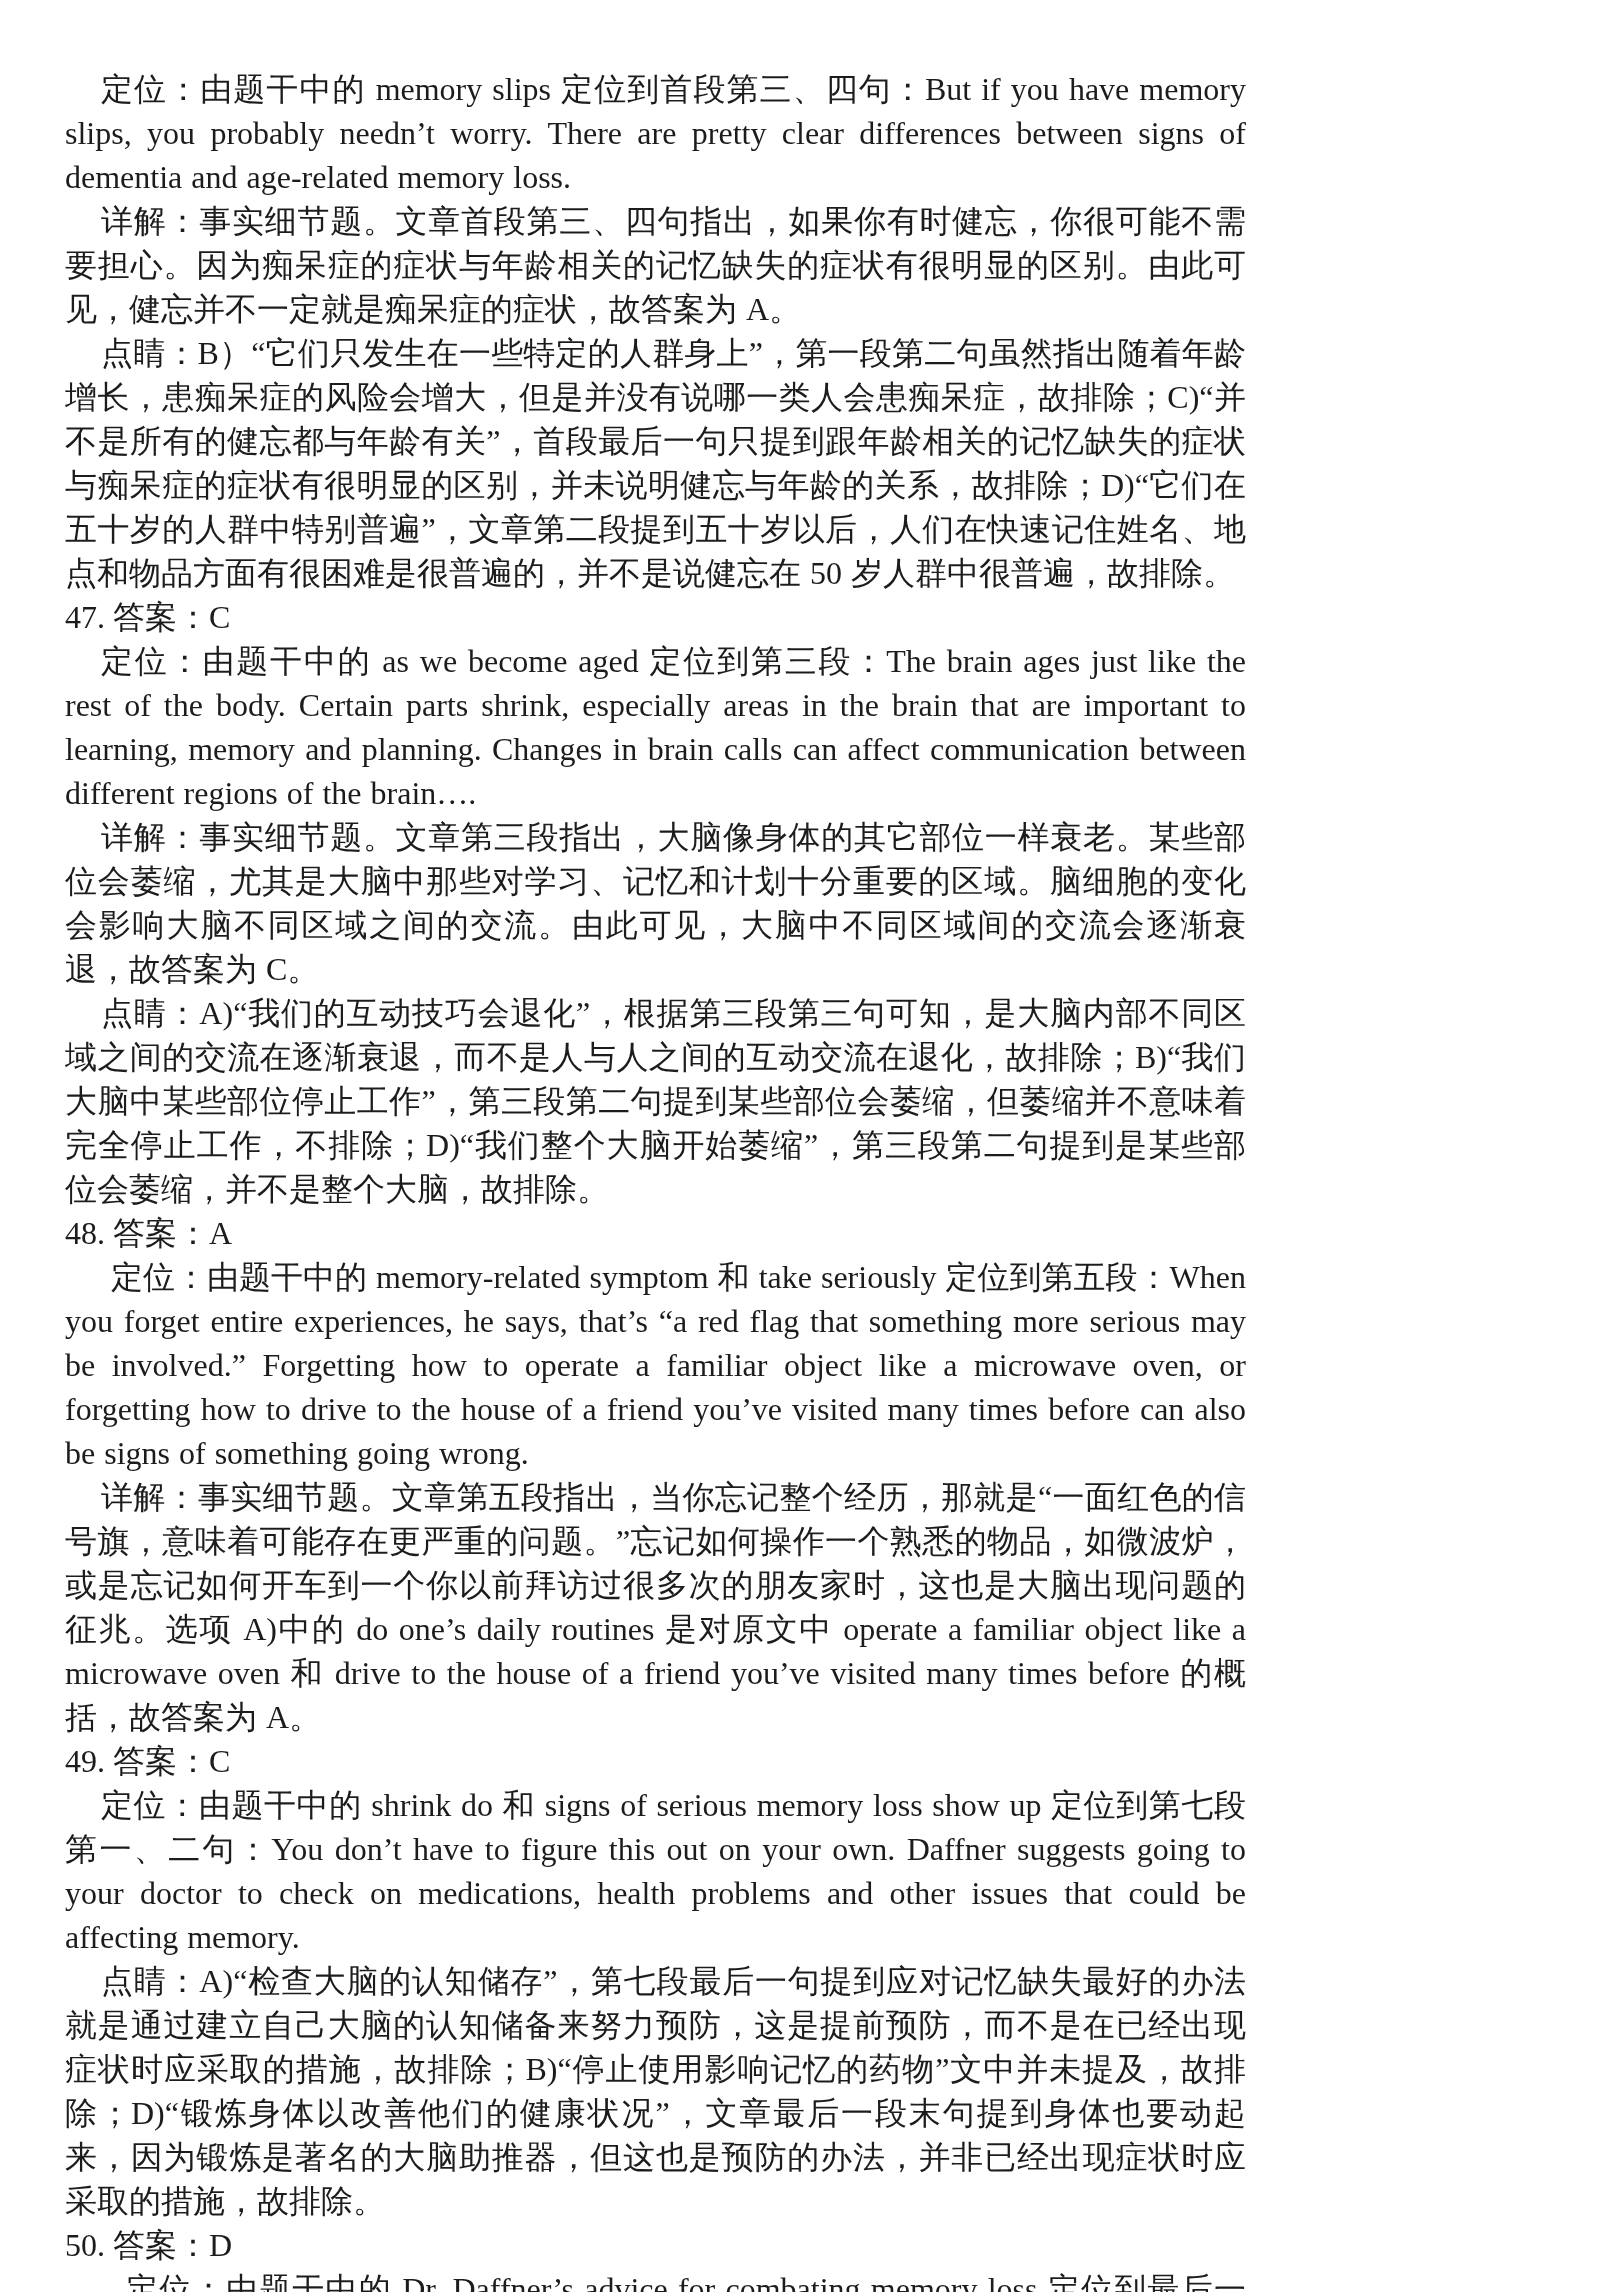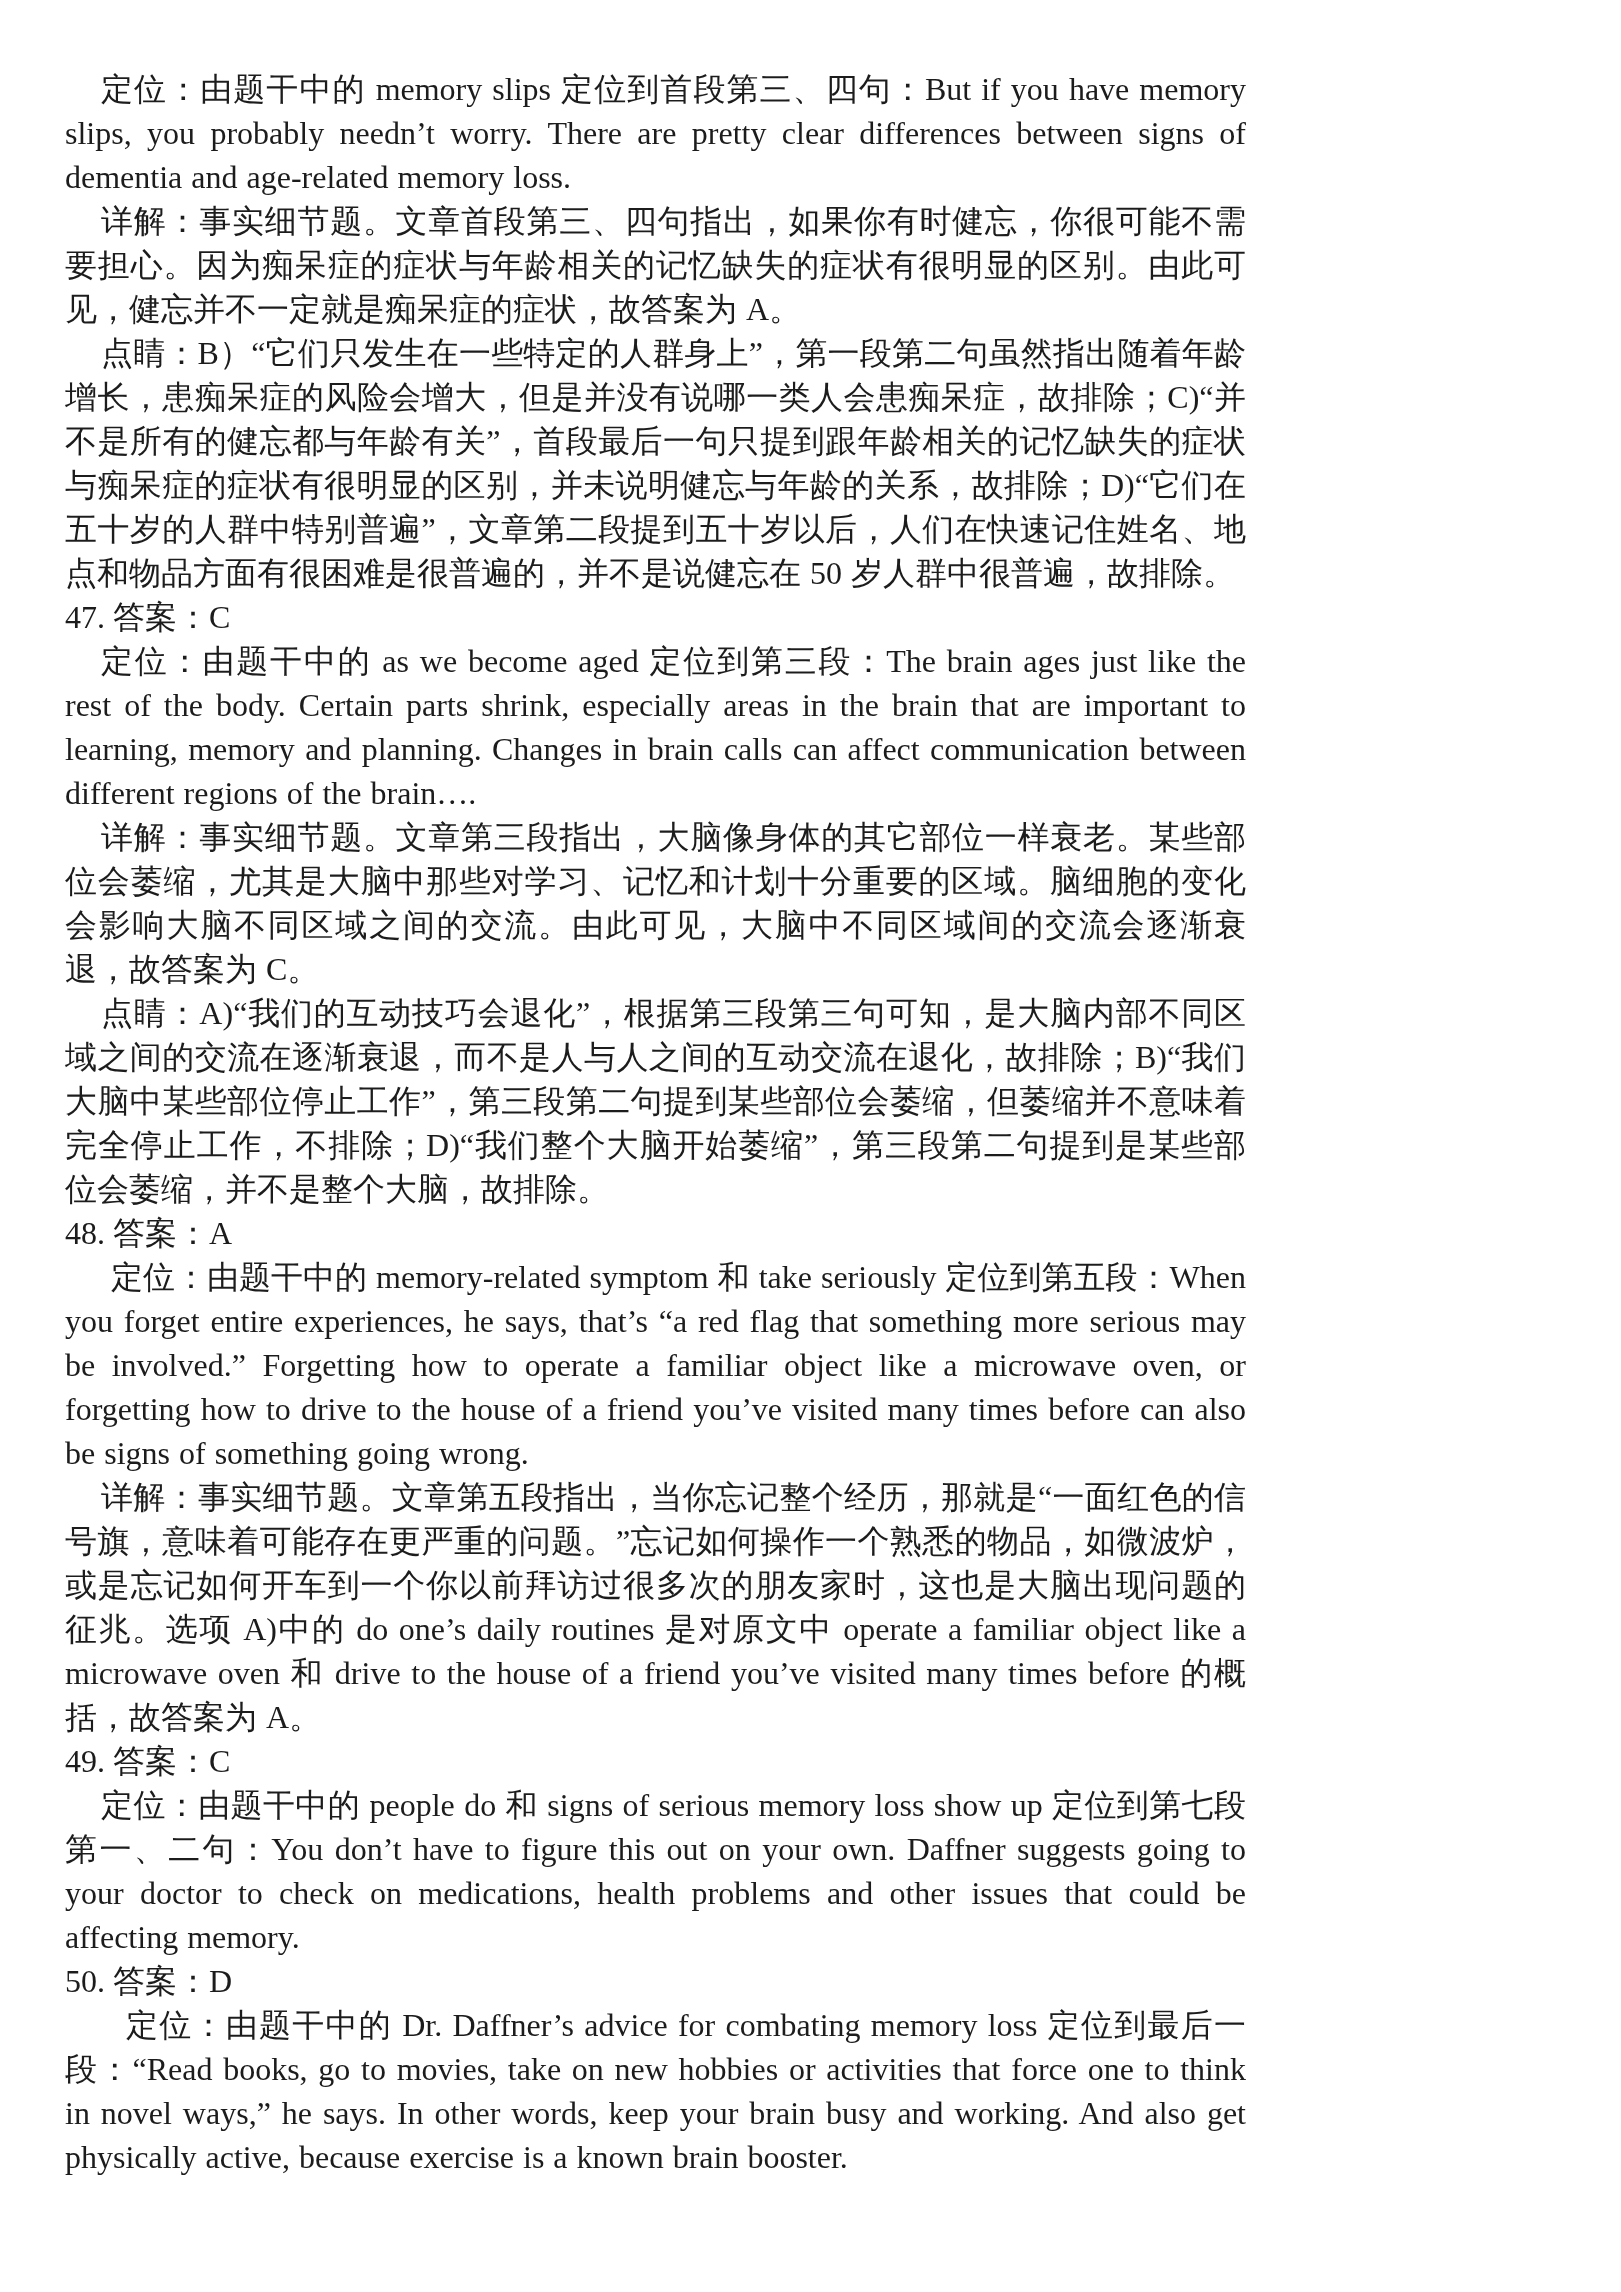--- a/index.html
+++ b/index.html
@@ -46,18 +46,19 @@
   <p class="heading">47. 答案：C</p>
   <p class="para">定位：由题干中的 as we become aged 定位到第三段：The brain ages just like the rest of the body. Certain parts shrink, especially areas in the brain that are important to learning, memory and planning. Changes in brain calls can affect communication between different regions of the brain….</p>
   <p class="para">详解：事实细节题。文章第三段指出，大脑像身体的其它部位一样衰老。某些部位会萎缩，尤其是大脑中那些对学习、记忆和计划十分重要的区域。脑细胞的变化会影响大脑不同区域之间的交流。由此可见，大脑中不同区域间的交流会逐渐衰退，故答案为 C。</p>
   <p class="para">点睛：A)“我们的互动技巧会退化”，根据第三段第三句可知，是大脑内部不同区域之间的交流在逐渐衰退，而不是人与人之间的互动交流在退化，故排除；B)“我们大脑中某些部位停止工作”，第三段第二句提到某些部位会萎缩，但萎缩并不意味着完全停止工作，不排除；D)“我们整个大脑开始萎缩”，第三段第二句提到是某些部位会萎缩，并不是整个大脑，故排除。</p>
 
   <p class="heading">48. 答案：A</p>
   <p class="para indent-md">定位：由题干中的 memory-related symptom 和 take seriously 定位到第五段：When you forget entire experiences, he says, that’s “a red flag that something more serious may be involved.” Forgetting how to operate a familiar object like a microwave oven, or forgetting how to drive to the house of a friend you’ve visited many times before can also be signs of something going wrong.</p>
   <p class="para">详解：事实细节题。文章第五段指出，当你忘记整个经历，那就是“一面红色的信号旗，意味着可能存在更严重的问题。”忘记如何操作一个熟悉的物品，如微波炉，或是忘记如何开车到一个你以前拜访过很多次的朋友家时，这也是大脑出现问题的征兆。选项 A)中的 do one’s daily routines 是对原文中 operate a familiar object like a microwave oven 和 drive to the house of a friend you’ve visited many times before 的概括，故答案为 A。</p>
 
   <p class="heading">49. 答案：C</p>
-  <p class="para">定位：由题干中的 people do 和 signs of serious memory loss show up 定位到第七段第一、二句：You don’t have to figure this out on your own. Daffner suggests going to your doctor to check on medications, health problems and other issues that could be affecting memory.</p>
+  <p class="para">定位：由题干中的 shrink do 和 signs of serious memory loss show up 定位到第七段第一、二句：You don’t have to figure this out on your own. Daffner suggests going to your doctor to check on medications, health problems and other issues that could be affecting memory.</p>
+  <p class="para">点睛：A)“检查大脑的认知储存”，第七段最后一句提到应对记忆缺失最好的办法就是通过建立自己大脑的认知储备来努力预防，这是提前预防，而不是在已经出现症状时应采取的措施，故排除；B)“停止使用影响记忆的药物”文中并未提及，故排除；D)“锻炼身体以改善他们的健康状况”，文章最后一段末句提到身体也要动起来，因为锻炼是著名的大脑助推器，但这也是预防的办法，并非已经出现症状时应采取的措施，故排除。</p>
 
   <p class="heading">50. 答案：D</p>
   <p class="para indent-lg">定位：由题干中的 Dr. Daffner’s advice for combating memory loss 定位到最后一段：“Read books, go to movies, take on new hobbies or activities that force one to think in novel ways,” he says. In other words, keep your brain busy and working. And also get physically active, because exercise is a known brain booster.</p>
 </div>
 
 
 </body></html>

